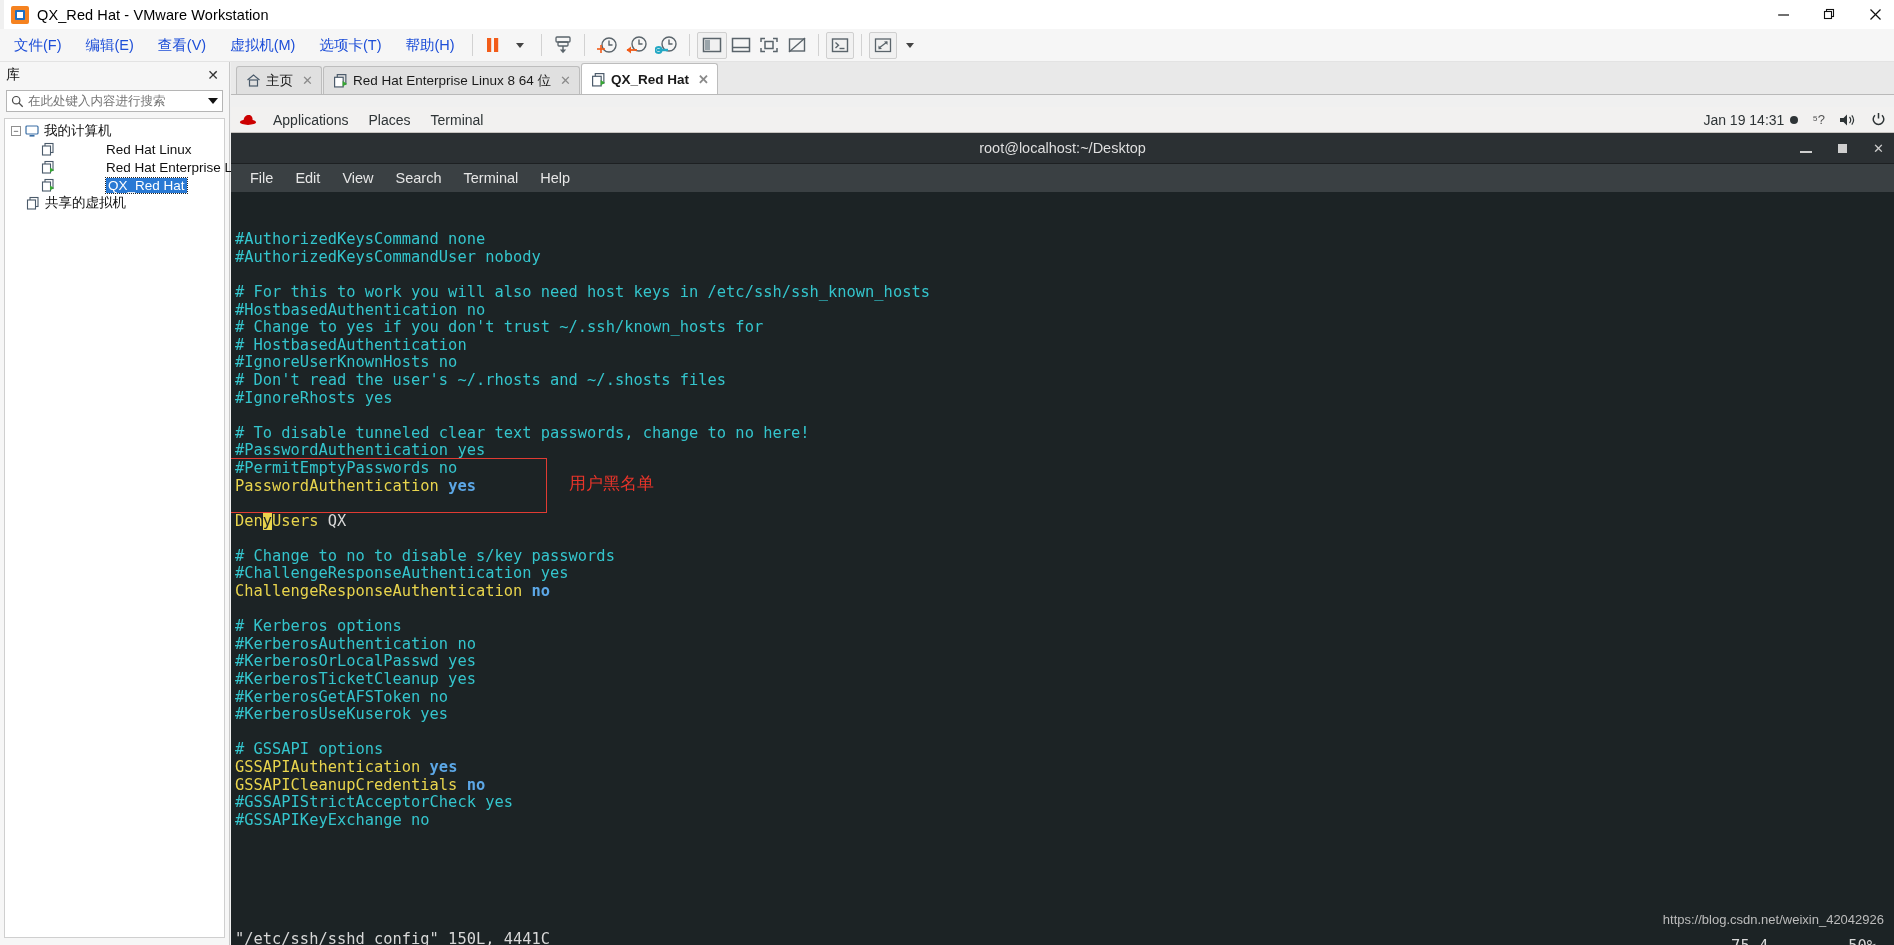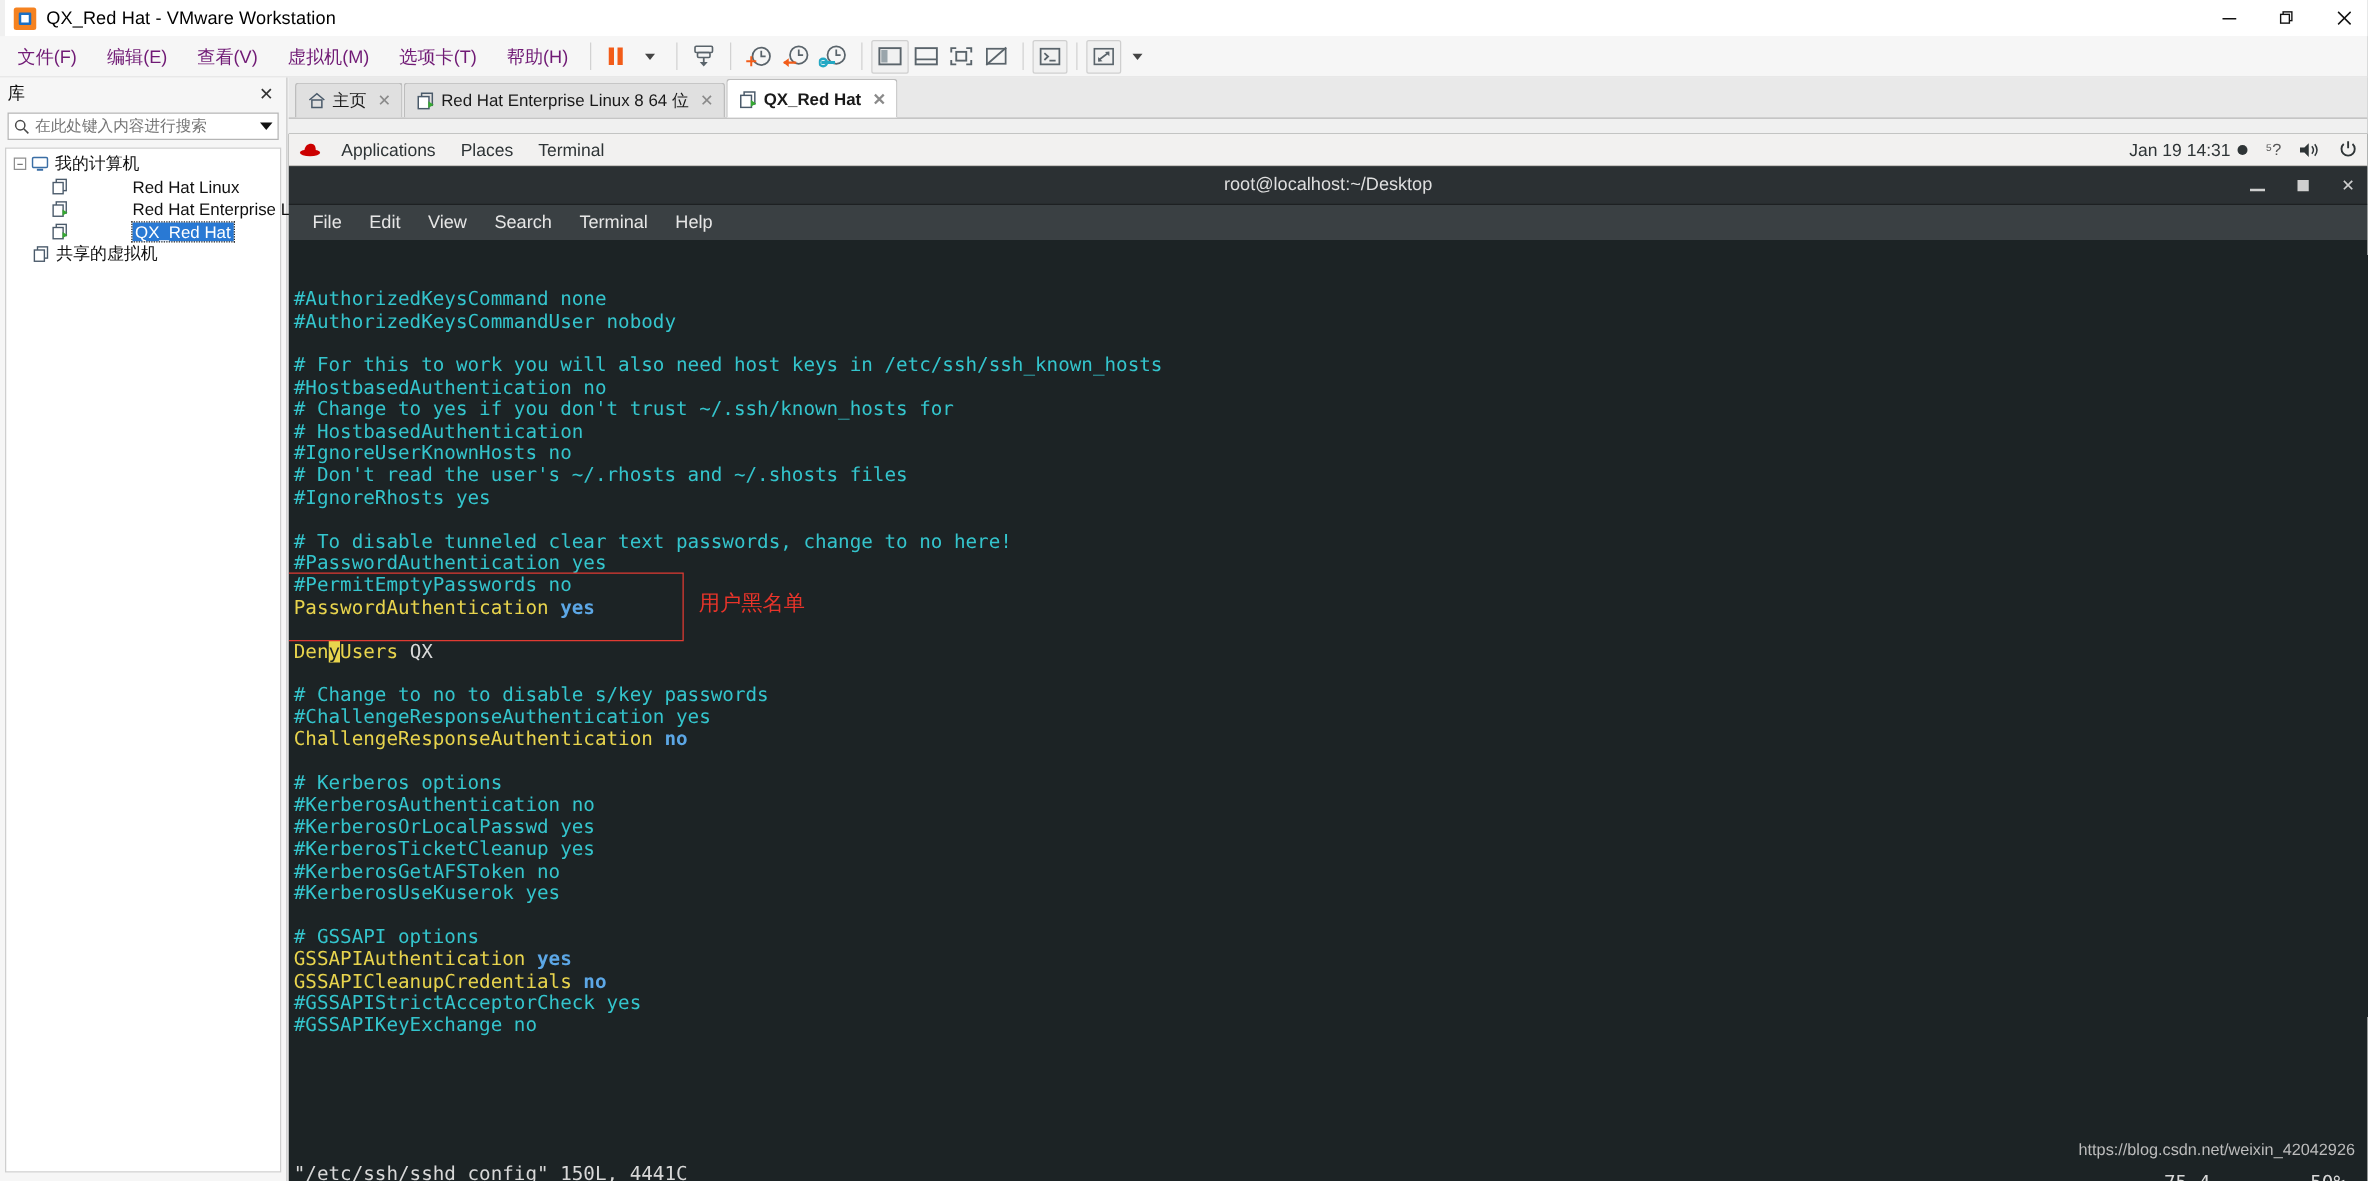--- a/index.html
+++ b/index.html
@@ -23,21 +23,21 @@
   .app-logo .sq-i { position:absolute; left:4px; top:4px; width:10px; height:10px; border:2.5px solid #1b6fc4; background:#ffffff; border-radius:1px;}
   .title-text { margin-left:8px; font-size:14.5px; color:#000; letter-spacing:.1px; }
   .win-controls { position:absolute; right:0; top:0; height:29px; display:flex; }
   .win-btn { width:46px; height:29px; display:flex; align-items:center; justify-content:center; font-size:13px; color:#222; }
 
   
   .menubar {
     position:absolute; left:0; top:29px; width:1894px; height:33px;
     background:#f6f6f6; display:flex; align-items:center; border-bottom:1px solid #e3e3e3;
   }
-  .menu-item { padding:3px 10px; margin-left:4px; font-size:14.5px; color:#701a75; }
+  .menu-item { padding:3px 10px; margin-left:4px; font-size:14.5px; color:#1d4ed8; }
 
   .tb-sep { width:1px; height:22px; background:#d2d2d2; margin:0 7px; }
   .tb-btn { display:flex; align-items:center; justify-content:center; height:27px; min-width:27px; padding:0 3px; }
   .tb-btn.boxed { border:1px solid #cfcfcf; background:#f1f1f1; border-radius:2px; }
   .caret { width:0;height:0;border-left:4.5px solid transparent;border-right:4.5px solid transparent;border-top:5px solid #444; margin:0 5px;}
 
   
   .library {
     position:absolute; left:0; top:62px; width:230px; height:883px;
     background:#f6f6f6; border-right:1px solid #c8c8c8;
@@ -407,21 +407,21 @@
       <div class="tm">View</div>
       <div class="tm">Search</div>
       <div class="tm">Terminal</div>
       <div class="tm">Help</div>
     </div>
 
     <div class="term-body">
       <div id="term-lines"><div style="height: 17.6px;"><span class="c-comment">#AuthorizedKeysCommand none</span></div><div style="height: 17.6px;"><span class="c-comment">#AuthorizedKeysCommandUser nobody</span></div><div style="height: 17.6px;">&nbsp;</div><div style="height: 17.6px;"><span class="c-comment"># For this to work you will also need host keys in /etc/ssh/ssh_known_hosts</span></div><div style="height: 17.6px;"><span class="c-comment">#HostbasedAuthentication no</span></div><div style="height: 17.6px;"><span class="c-comment"># Change to yes if you don't trust ~/.ssh/known_hosts for</span></div><div style="height: 17.6px;"><span class="c-comment"># HostbasedAuthentication</span></div><div style="height: 17.6px;"><span class="c-comment">#IgnoreUserKnownHosts no</span></div><div style="height: 17.6px;"><span class="c-comment"># Don't read the user's ~/.rhosts and ~/.shosts files</span></div><div style="height: 17.6px;"><span class="c-comment">#IgnoreRhosts yes</span></div><div style="height: 17.6px;">&nbsp;</div><div style="height: 17.6px;"><span class="c-comment"># To disable tunneled clear text passwords, change to no here!</span></div><div style="height: 17.6px;"><span class="c-comment">#PasswordAuthentication yes</span></div><div style="height: 17.6px;"><span class="c-comment">#PermitEmptyPasswords no</span></div><div style="height: 17.6px;"><span class="c-key">PasswordAuthentication </span><span class="c-val">yes</span></div><div style="height: 17.6px;">&nbsp;</div><div style="height: 17.6px;"><span class="c-key">Den</span><span class="cursor">y</span><span class="c-key">Users</span><span class="c-plain"> QX</span></div><div style="height: 17.6px;">&nbsp;</div><div style="height: 17.6px;"><span class="c-comment"># Change to no to disable s/key passwords</span></div><div style="height: 17.6px;"><span class="c-comment">#ChallengeResponseAuthentication yes</span></div><div style="height: 17.6px;"><span class="c-key">ChallengeResponseAuthentication </span><span class="c-val">no</span></div><div style="height: 17.6px;">&nbsp;</div><div style="height: 17.6px;"><span class="c-comment"># Kerberos options</span></div><div style="height: 17.6px;"><span class="c-comment">#KerberosAuthentication no</span></div><div style="height: 17.6px;"><span class="c-comment">#KerberosOrLocalPasswd yes</span></div><div style="height: 17.6px;"><span class="c-comment">#KerberosTicketCleanup yes</span></div><div style="height: 17.6px;"><span class="c-comment">#KerberosGetAFSToken no</span></div><div style="height: 17.6px;"><span class="c-comment">#KerberosUseKuserok yes</span></div><div style="height: 17.6px;">&nbsp;</div><div style="height: 17.6px;"><span class="c-comment"># GSSAPI options</span></div><div style="height: 17.6px;"><span class="c-key">GSSAPIAuthentication </span><span class="c-val">yes</span></div><div style="height: 17.6px;"><span class="c-key">GSSAPICleanupCredentials </span><span class="c-val">no</span></div><div style="height: 17.6px;"><span class="c-comment">#GSSAPIStrictAcceptorCheck yes</span></div><div style="height: 17.6px;"><span class="c-comment">#GSSAPIKeyExchange no</span></div></div>
 
       <div class="annot-box" id="annot-box" style="left: -4px; top: 266px; width: 320px; height: 54.8px; border-color: rgb(224, 59, 51);"></div>
-      <div class="annot-text" id="annot-text" style="left: 328px; top: 282.6px; color: rgb(232, 52, 42);">用户黑名单</div>
+      <div class="annot-text" id="annot-text" style="left: 338px; top: 282.6px; color: rgb(232, 52, 42);">用户黑名单</div>
 
       <div class="vim-status">"/etc/ssh/sshd_config" 150L, 4441C</div>
       <div class="watermark">https://blog.csdn.net/weixin_42042926</div>
     </div>
 
     <div style="position:absolute; right:18px; bottom:2px; color:#d8d8d8; font-family:'DejaVu Sans Mono','Liberation Mono',monospace; font-size:15.4px; display:flex; gap:80px;">
       <span>75,4</span>
       <span>50%</span>
     </div>
 

